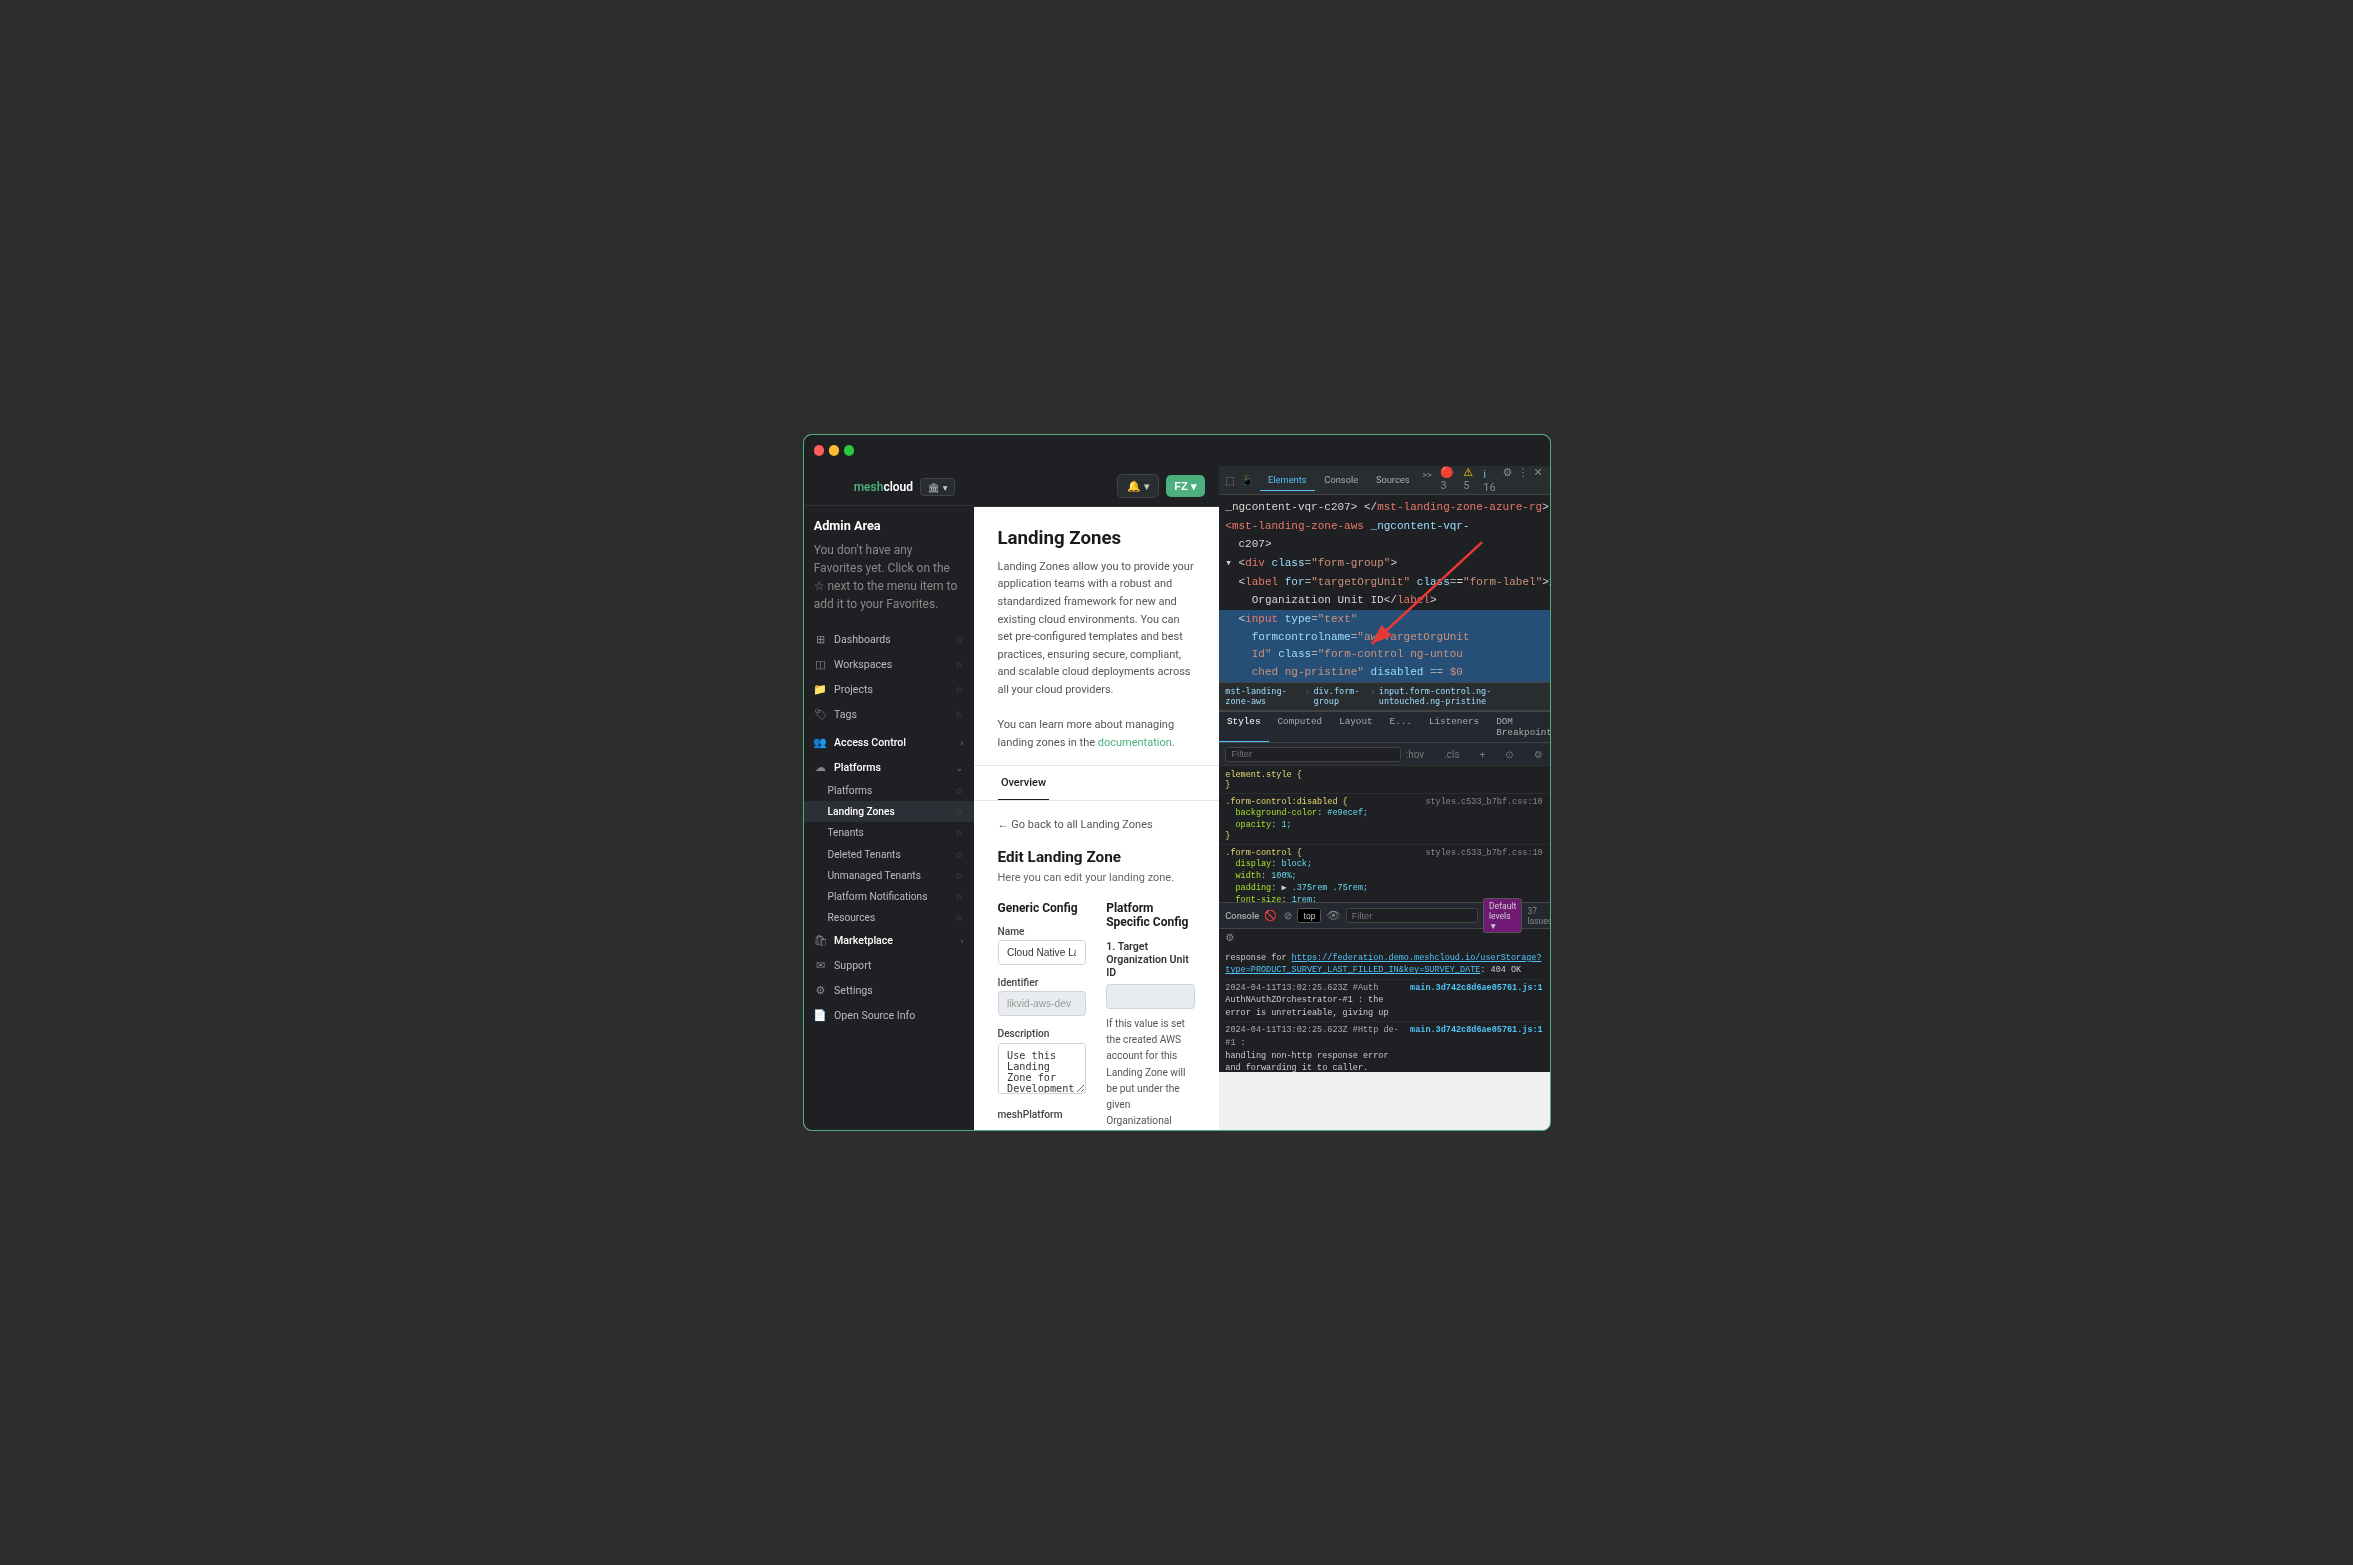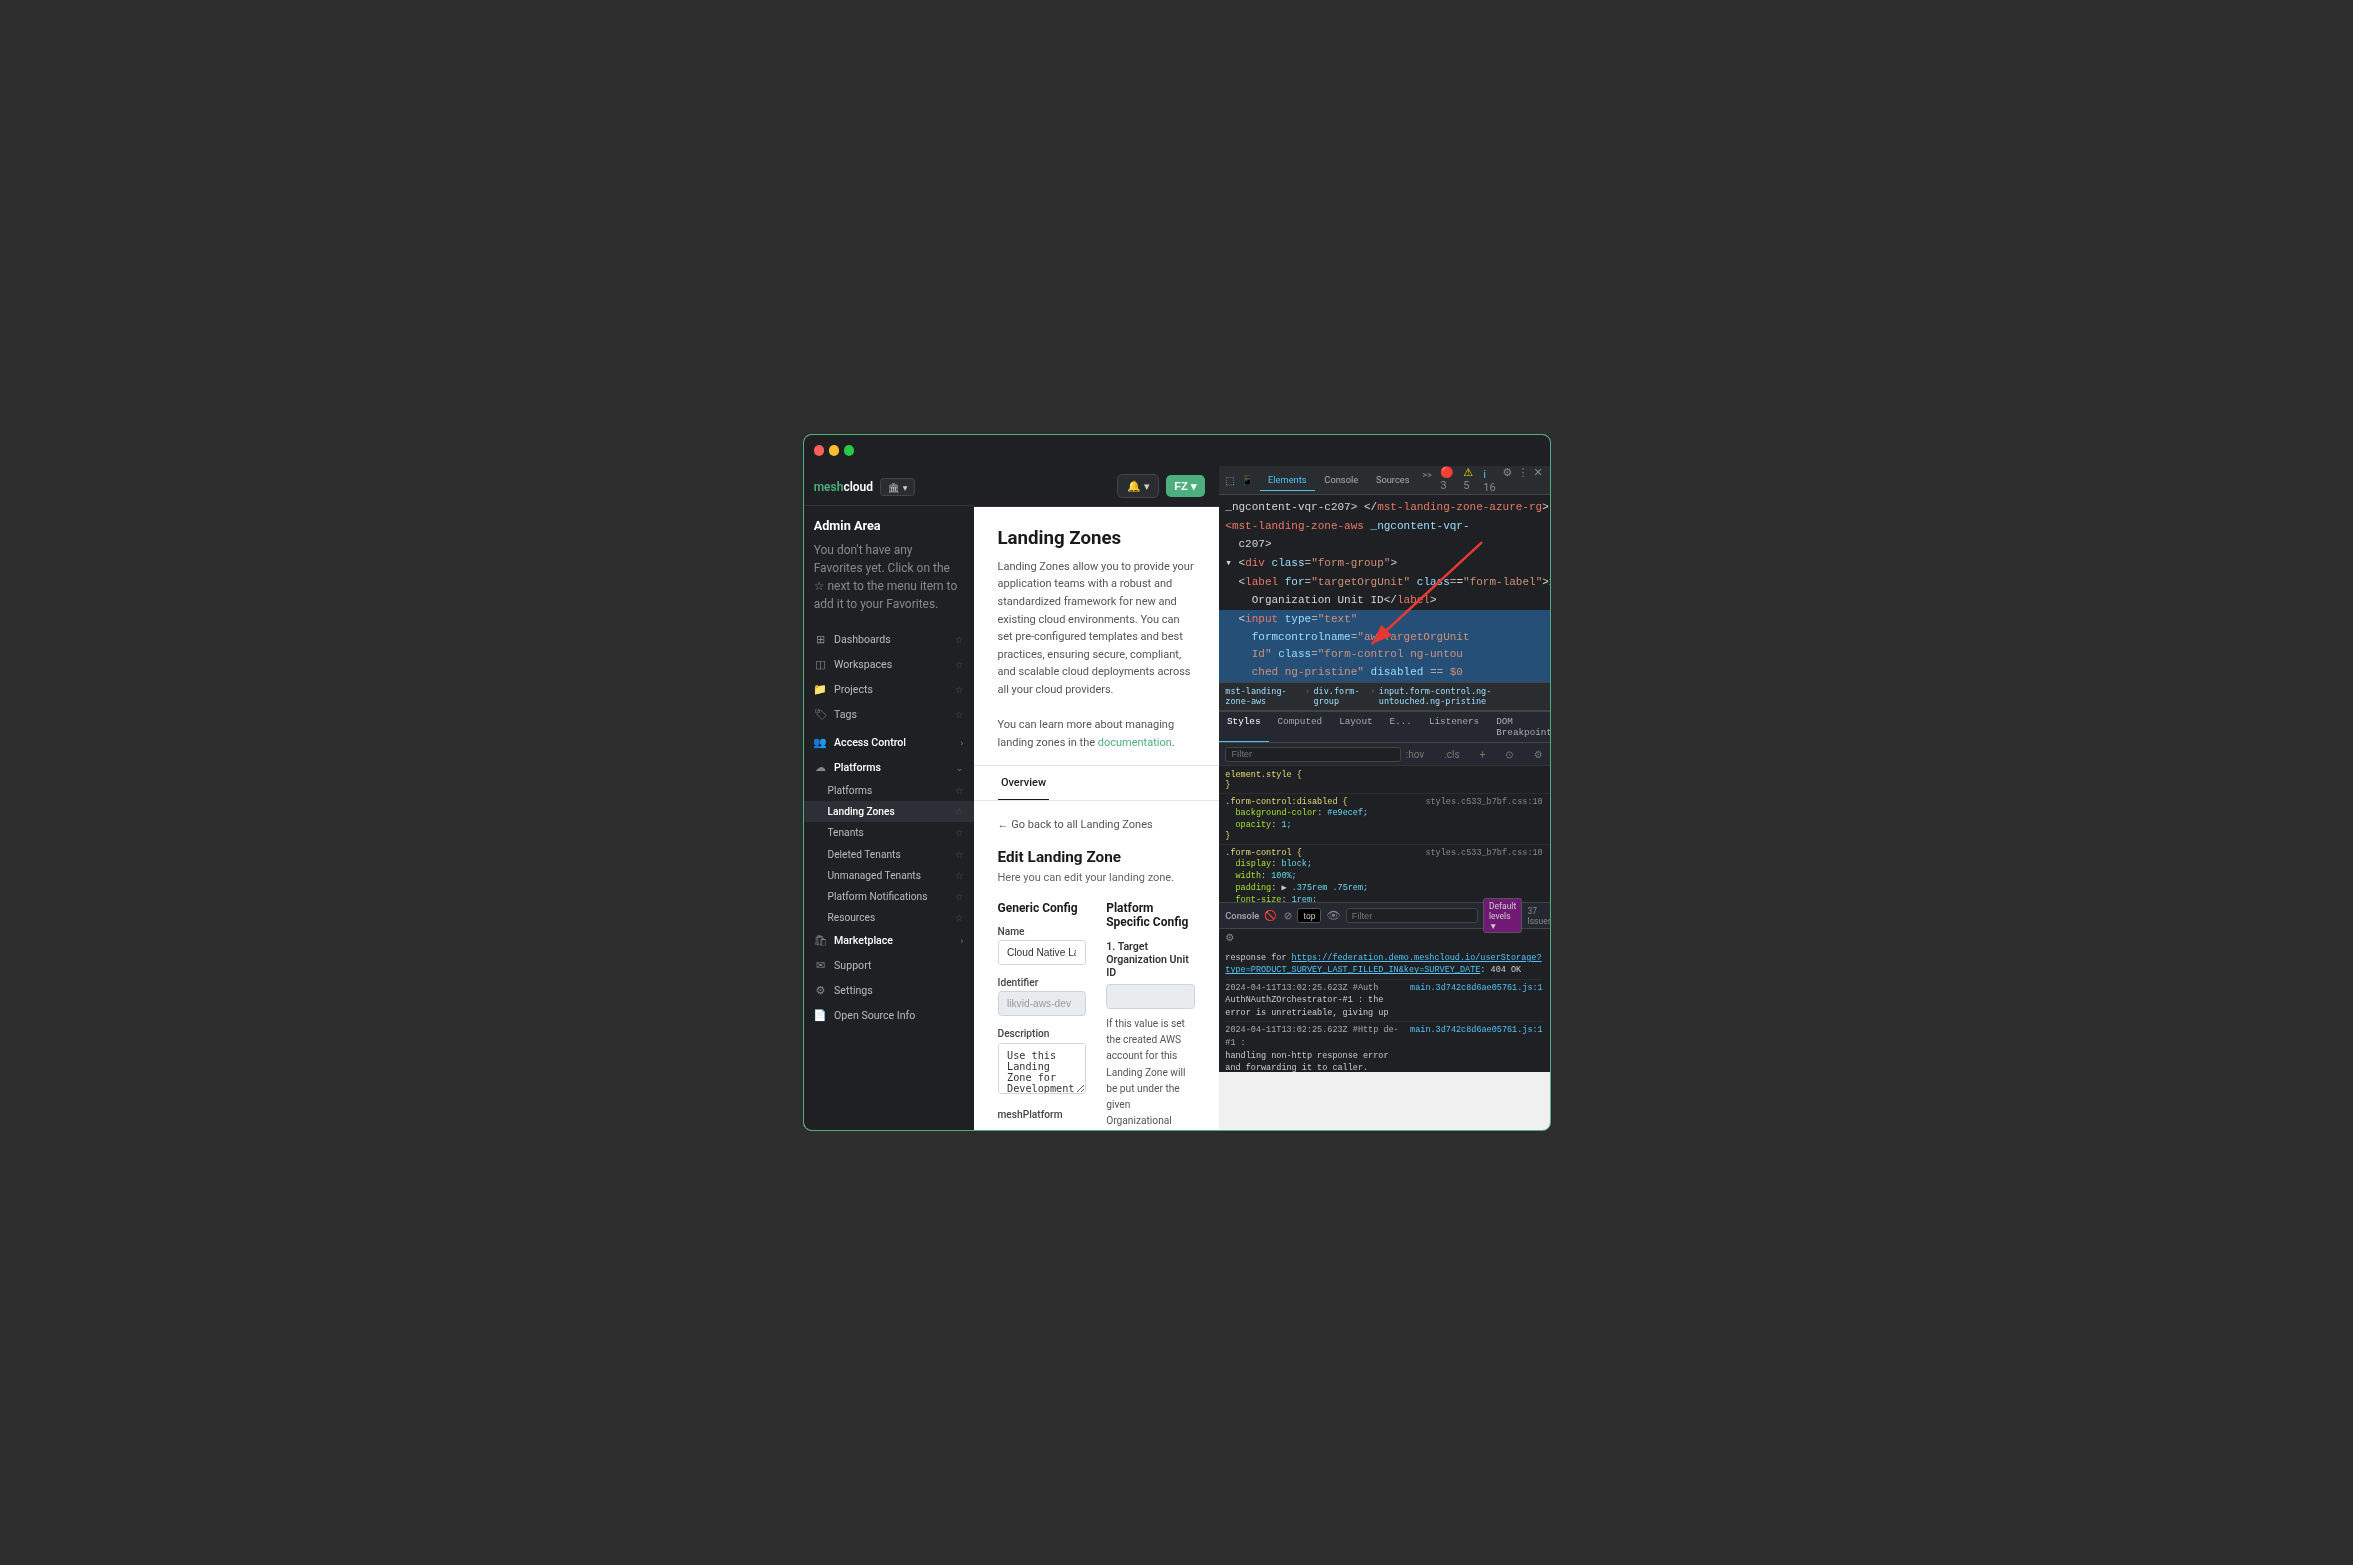--- a/index.html
+++ b/index.html
@@ -53,21 +53,21 @@
       overflow-y: auto;
     }
     .sidebar-header {
       padding: 12px 10.2px 8.5px;
       display: flex;
       align-items: center;
       gap: 6.8px;
       border-bottom: 0.8px solid #333;
     }
     .logo-text { color: #fff; font-size: 12px; font-weight: 600; }
-    .logo-text span { color: #4caf7d; }
+    .logo-text span { color: #4caf7d; margin-left: 40px; }
     .org-badge {
       background: #2a2d30;
       border: 0.8px solid #444;
       border-radius: 3.4px;
       padding: 2.5px 6.8px;
       font-size: 9.3px;
       color: #ccc;
       display: flex;
       align-items: center;
       gap: 3.4px;
@@ -441,21 +441,21 @@
       font-size: 8.5px;
     }
     .console-line {
       padding: 1.7px 0;
       border-bottom: 0.8px solid #2a2d30;
       line-height: 1.5;
       display: flex;
       gap: 6.8px;
     }
     .console-line .msg { color: #ccc; flex: 1; }
-    .console-line .source { color: #4fc3f7; text-align: right; font-size: 8.5px; }
+    .console-line .source { color: #4fc3f7; text-align: right; font-size: 8.5px; font-weight: bold; }
     .console-line a { color: #4fc3f7; }
     .console-gear { color: #888; padding: 3.4px 6.8px; font-size: 10.2px; }
     .devtools-wrapper {
       position: relative;
       display: flex;
       flex-direction: column;
       width: 331px;
       flex-shrink: 0;
     }
   </style>

